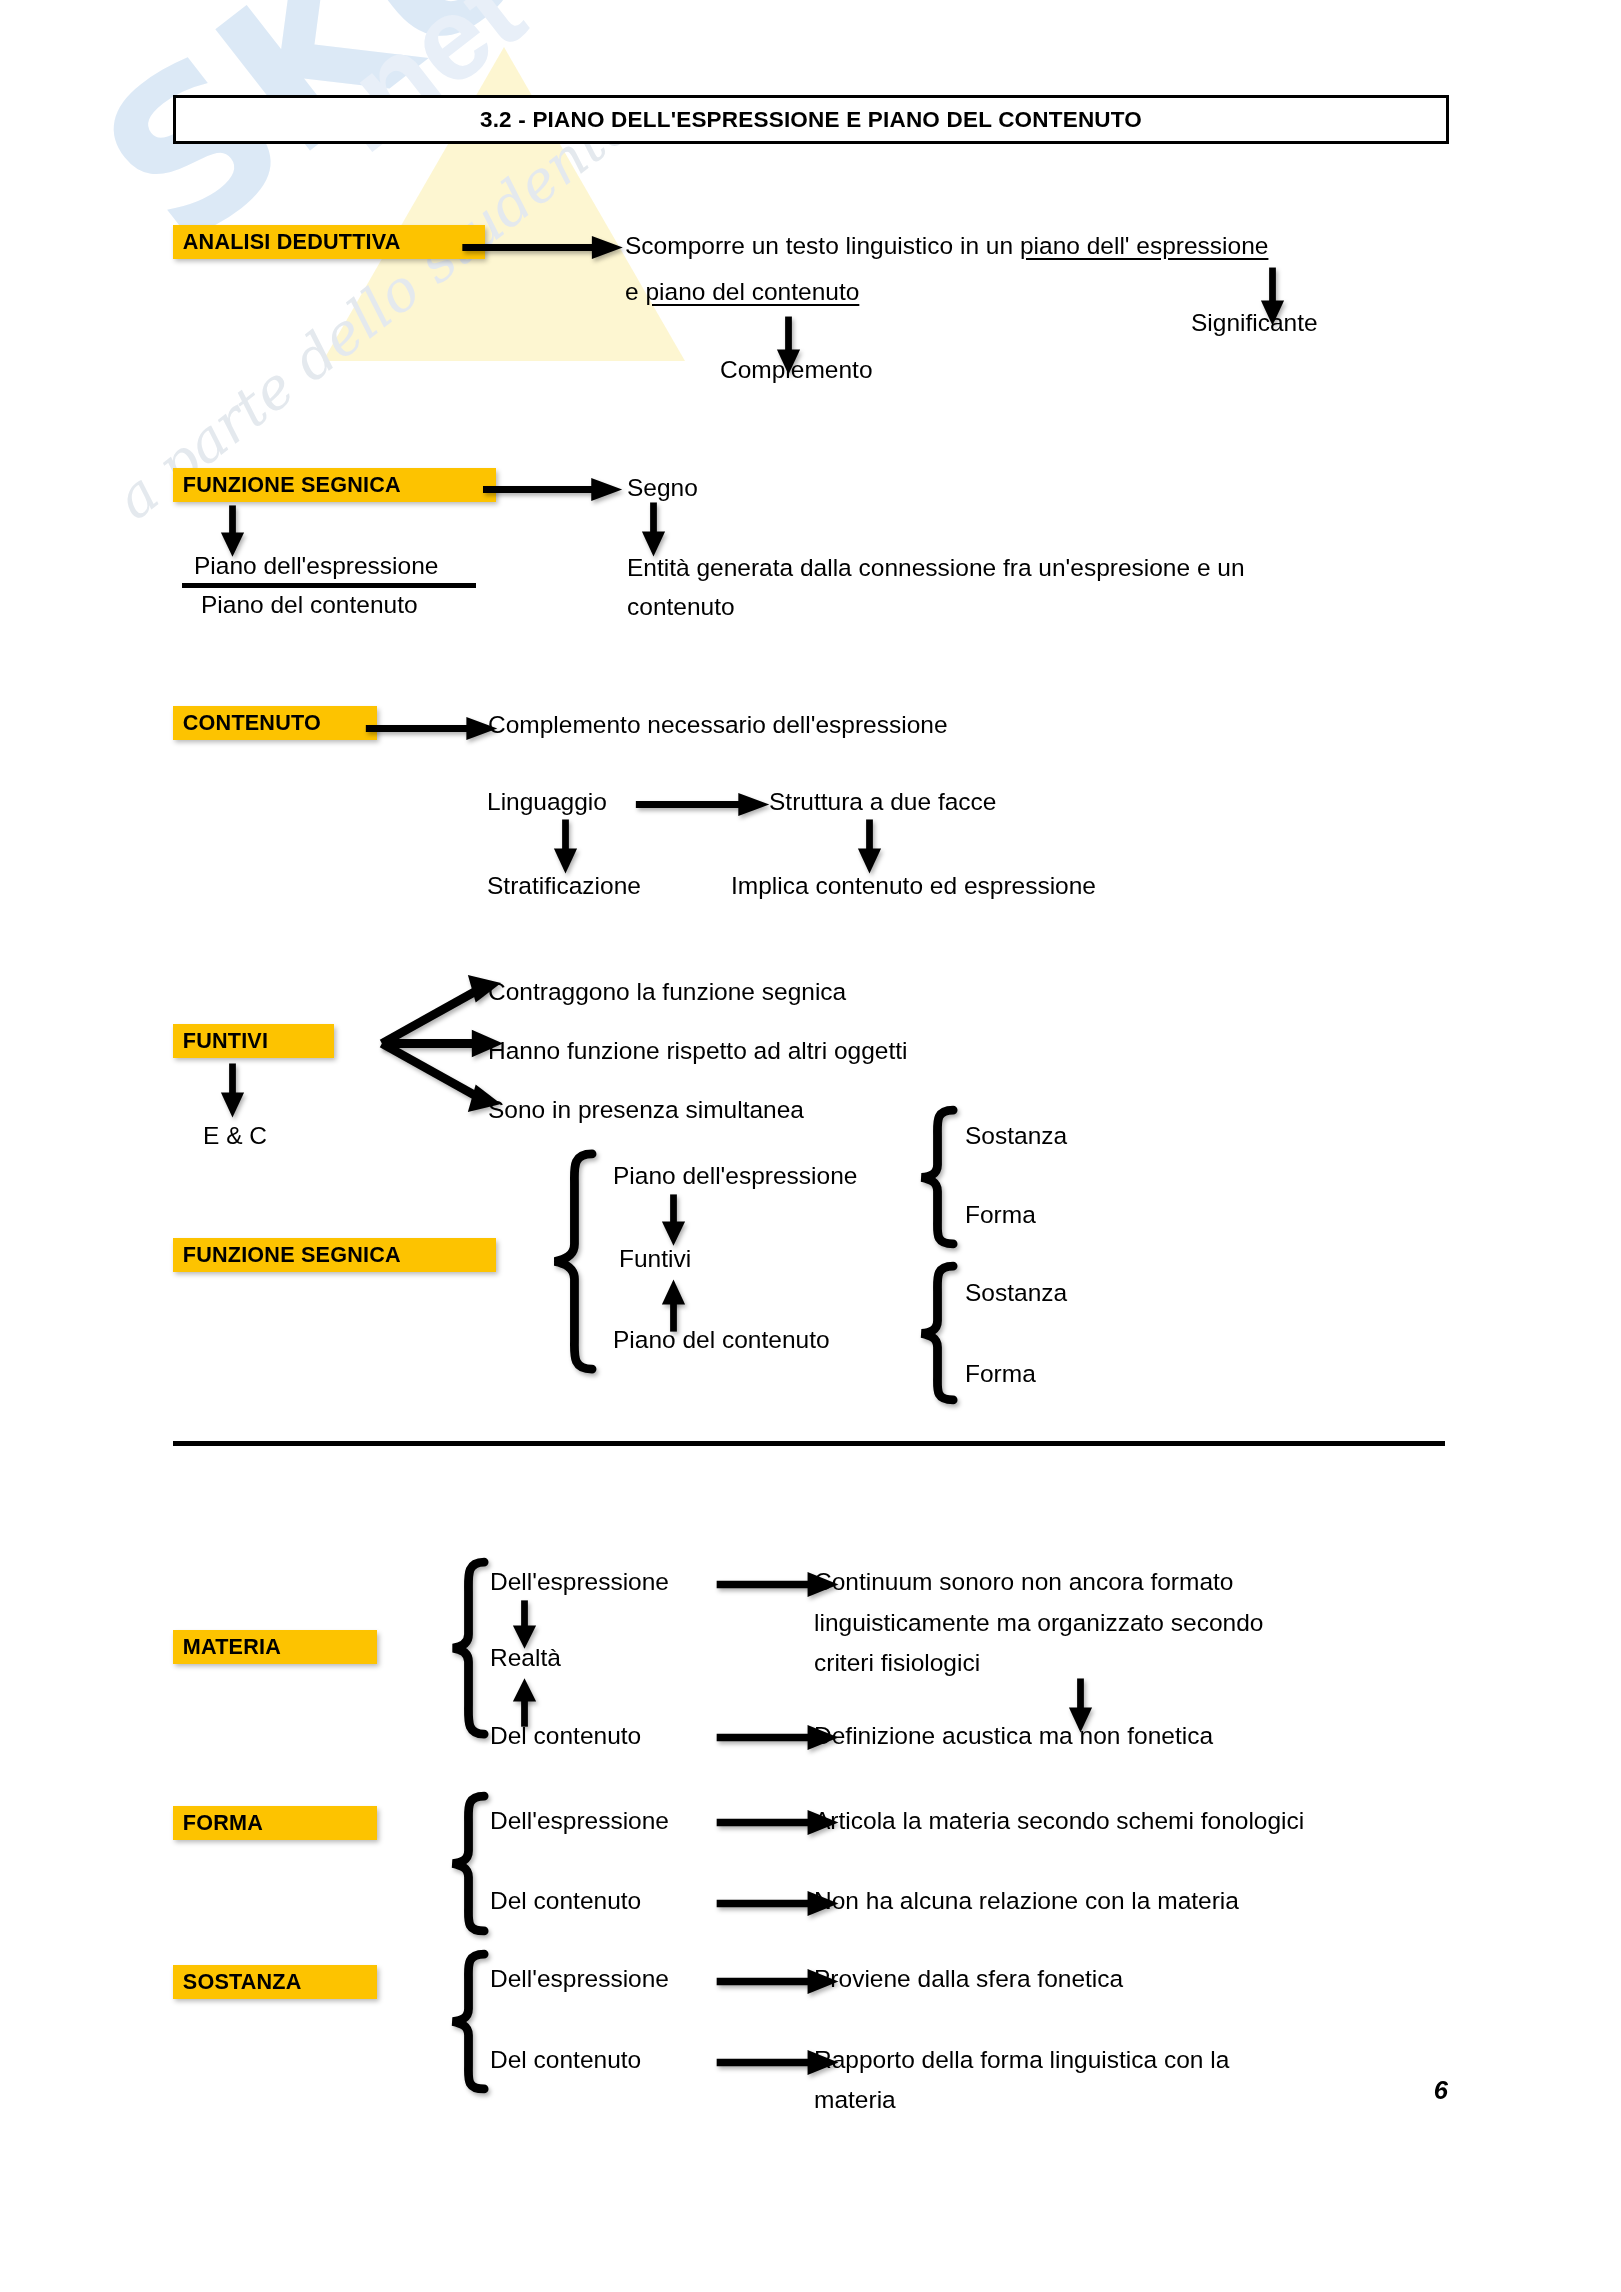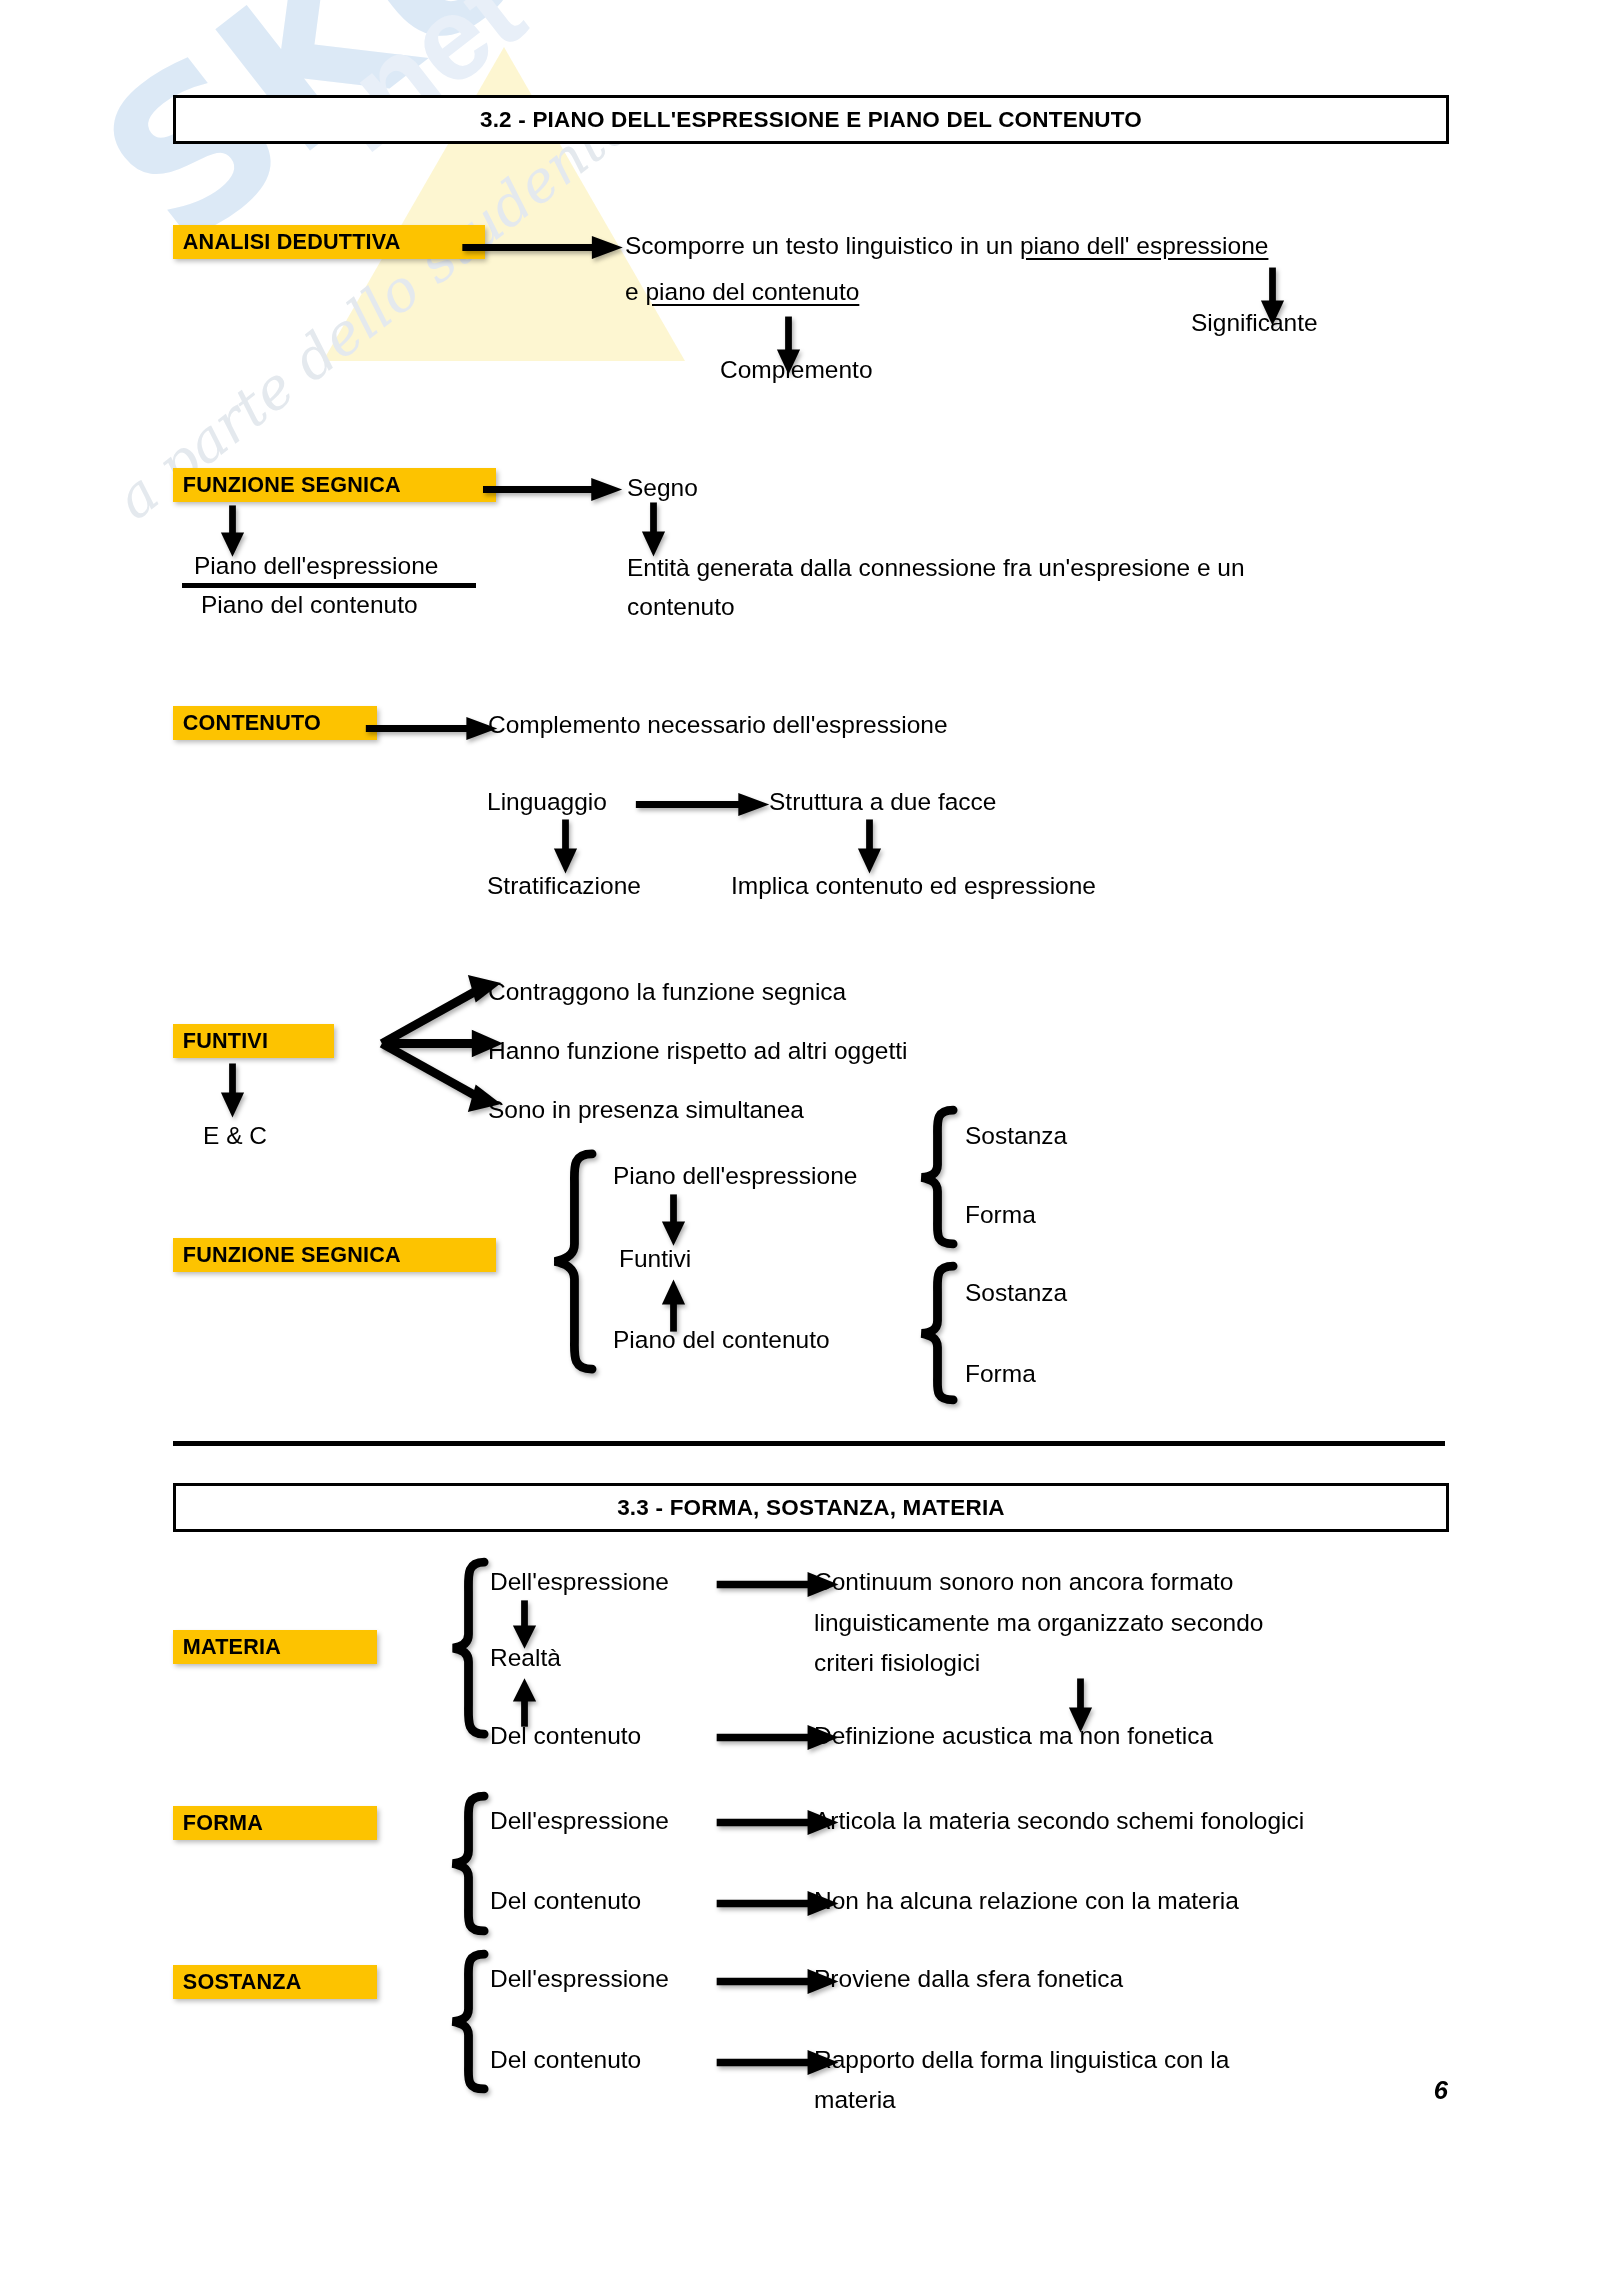--- a/index.html
+++ b/index.html
@@ -210,21 +210,20 @@
   <div class="abs txt" style="left:965px;top:1196px;">Forma</div>
 
   <svg class="art" style="left:916px;top:1262px;" width="43" height="142" viewBox="0 0 44 145">
     <path d="M38 4 C20 4 22 16 22 30 L22 60 C22 70 14 72 6 73 C14 75 22 77 22 87 L22 117 C22 131 20 141 38 141" fill="none" stroke="#000" stroke-width="9" stroke-linecap="round"></path>
   </svg>
   <div class="abs txt" style="left:965px;top:1274px;">Sostanza</div>
   <div class="abs txt" style="left:965px;top:1355px;">Forma</div>
 
   <div class="divider" style="top:1441px;"></div>
 
-  <div class="sec-bar" style="top:1483px;">3.3 - FORMA, SOSTANZA, MATERIA</div>
 
   <div class="chip" style="left:173px;top:1630px;width:184px;">MATERIA</div>
 
   <svg class="art" style="left:447px;top:1558px;" width="43" height="182" viewBox="0 0 44 186">
     <path d="M38 4 C20 4 22 18 22 34 L22 78 C22 88 14 91 6 92 C14 93 22 96 22 106 L22 150 C22 166 20 180 38 180" fill="none" stroke="#000" stroke-width="9" stroke-linecap="round"></path>
   </svg>
 
   <div class="abs txt" style="left:490px;top:1563px;">Dell'espressione</div>
 
   <svg class="art" style="left:510px;top:1600px;" width="29" height="51" viewBox="0 0 30 52">

